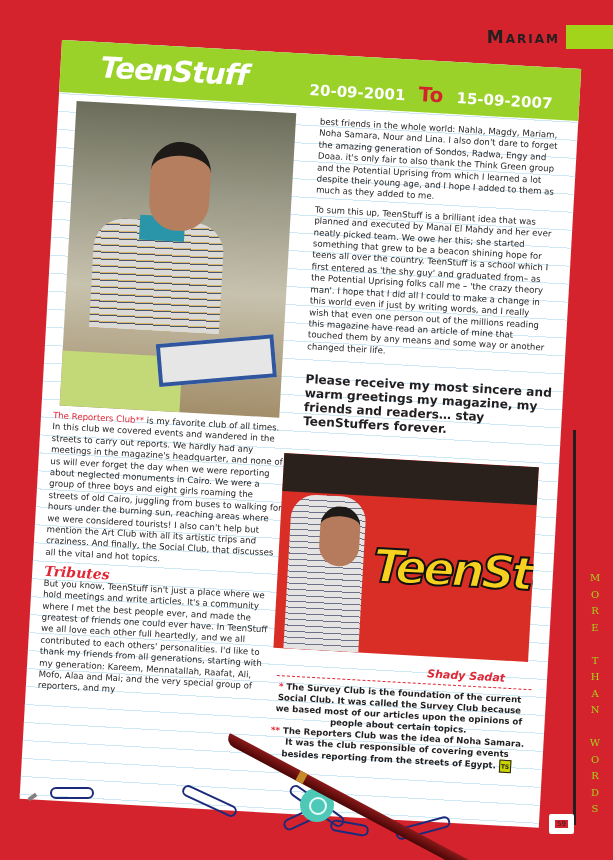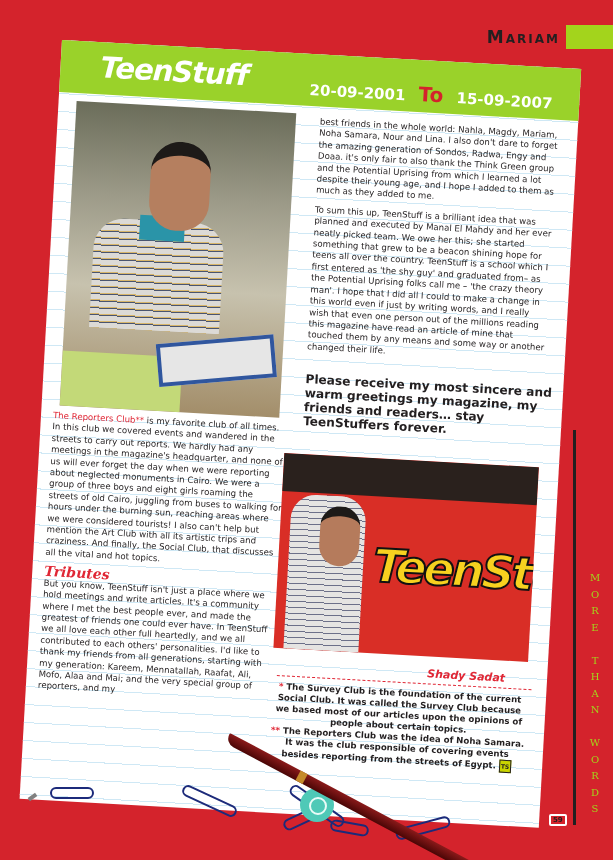--- a/index.html
+++ b/index.html
@@ -29,21 +29,21 @@
   .photo2 .dark { position:absolute; left:0; top:0; width:100%; height:38px; background:#2a211d; }
   .photo2 .person { position:absolute; left:10px; top:40px; width:75px; height:155px; background:repeating-linear-gradient(0deg,#e5e4e2 0,#e5e4e2 5px,#6c7089 5px,#6c7089 6px); border-radius:25px 25px 0 0; }
   .photo2 .face { position:absolute; left:30px; top:10px; width:40px; height:50px; background:#b57b5c; border-radius:20px; border-top:10px solid #1d1a18; }
   .photo2 .logo { position:absolute; left:95px; top:80px; font-weight:bold; font-size:46px; color:#f7d11f; -webkit-text-stroke:2px #111; font-style:italic; letter-spacing:-3px; }
   .byline { position:absolute; left:400px; top:606px; color:#e02735; font-weight:bold; font-style:italic; font-size:11px; }
   .dash { position:absolute; left:250px; top:622px; width:255px; border-top:1.5px dashed #e02735; }
   .notes { position:absolute; left:245px; top:628px; width:258px; font-weight:bold; font-size:8.6px; line-height:11px; color:#231f20; text-align:center; }
   .ts-badge { display:inline-block; background:#c9d400; color:#231f20; font-size:6px; padding:0 1px; border:1px solid #231f20; }
   .side { position:absolute; left:573px; top:430px; width:3px; height:395px; background:#231f20; }
   .side-text { position:absolute; left:580px; top:570px; width:30px; font-size:10px; color:#a3d41c; letter-spacing:0; text-align:center; line-height:16.5px; font-family:"DejaVu Serif", serif; }
-  .page-num { position:absolute; left:549px; top:814px; border:2px solid #ffffff; border-radius:2px; font-size:7px; padding:0 2px; color:#231f20; background:#d4232c; font-weight:bold;text-align:right; }
+  .page-num { position:absolute; left:549px; top:814px; border:6px solid #ffffff; border-radius:2px; font-size:7px; padding:0 2px; color:#231f20; background:#d4232c; font-weight:normal;text-align:right; }
   .pen { position:absolute; left:230px; top:733px; width:300px; height:11px; background:linear-gradient(180deg,#8a1a1a,#4a0606); border-radius:6px 3px 3px 40px; transform:rotate(28deg); transform-origin:0 0; }
   .pen-band { position:absolute; left:80px; top:0; width:8px; height:11px; background:#c58a2a; }
   .clip { position:absolute; border:2px solid #1c2a7a; border-radius:10px; height:8px; }
   .pin { position:absolute; left:300px; top:788px; width:34px; height:34px; border-radius:50%; background:#4fc9b7; }
   .pin-i { position:absolute; left:9px; top:9px; width:14px; height:14px; border-radius:50%; border:2px solid #e9fbf7; }
   .pencil { position:absolute; left:28px; top:795px; width:9px; height:4px; background:#808080; transform:rotate(-35deg); }
 </style>
 </head>
 <body>
 

